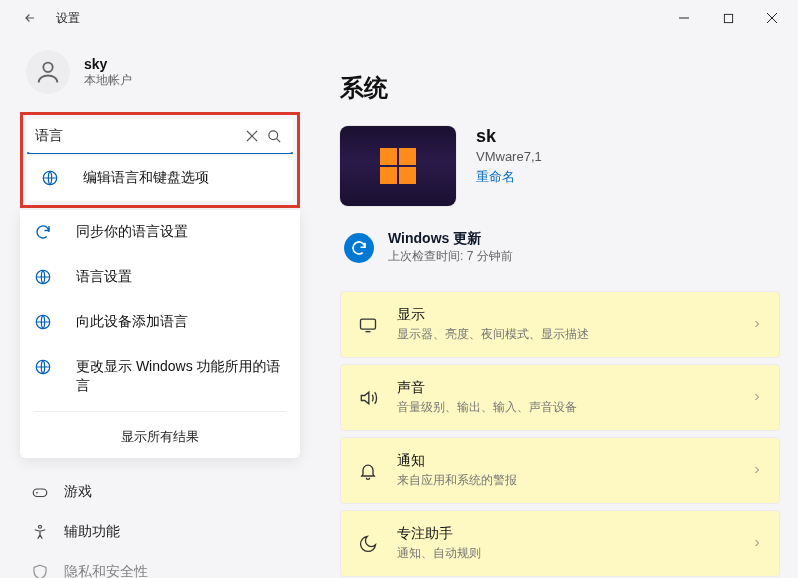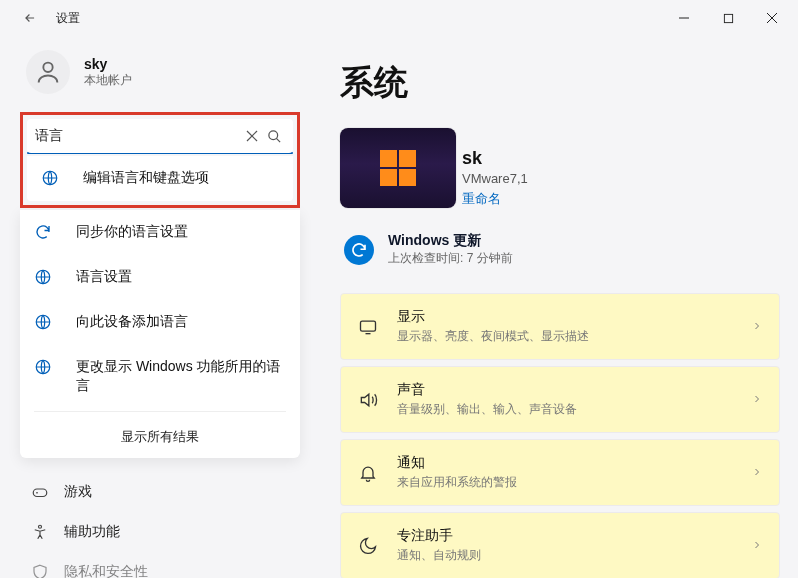--- a/index.html
+++ b/index.html
@@ -25,22 +25,22 @@
   .suggest { background:#fff; margin-top:2px; border-radius:0 0 4px 4px; }
   .sugitem { display:flex; align-items:flex-start; gap:22px; padding:12px 14px; cursor:default; }
   .sugicon { width:20px; height:20px; flex-shrink:0; margin-top:1px; color:#005fb8; }
   .sugtext { font-size:14px; color:#111; line-height:1.35; }
   .showall { text-align:center; padding:12px 0; font-size:13px; color:#222; }
   .navlist { margin-top: 14px; }
   .navitem { display:flex; align-items:center; gap:14px; padding: 10px 10px; border-radius:4px; margin-right:10px; }
   .navicon { width:20px; height:20px; display:flex; align-items:center; justify-content:center; color:#444; }
   .navtext { font-size:14px; color:#222; }
   .main { flex:1; padding: 12px 18px 0 30px; overflow:hidden; }
-  .pagetitle { font-size:34px; font-weight:600; color:#111; margin: 12px 0 22px 0; }
-  .sysinfo { display:flex; align-items:flex-end; gap:6px; margin-bottom: 24px; }
+  .pagetitle { font-size:24px; font-weight:600; color:#111; margin: 24px 0 22px 0; }
+  .sysinfo { display:flex; align-items:flex-start; gap:20px; margin-bottom: 24px; }
   .monitor { width:116px; height:80px; border-radius:8px; background: linear-gradient(180deg,#1a1030 0%,#2a1a4a 45%,#1a1030 100%); position:relative; overflow:hidden; box-shadow:0 0 0 1px rgba(0,0,0,0.05); }
   .monitor .win { position:absolute; top:22px; left:40px; width:36px; height:36px; display:grid; grid-template-columns:1fr 1fr; grid-template-rows:1fr 1fr; gap:2px; }
   .monitor .win div { background:#ff8c1a; }
   .sysname { font-size:18px; font-weight:600; color:#111; }
   .sysmodel { font-size:13px; color:#555; margin:2px 0 4px; }
   .rename { font-size:13px; color:#0067c0; cursor:pointer; }
   .update { display:flex; align-items:center; gap:14px; margin-bottom:26px; padding-left:4px; }
   .updicon { width:30px; height:30px; border-radius:50%; background:#0078d4; display:flex; align-items:center; justify-content:center; color:#fff; }
   .updtitle { font-size:14px; font-weight:600; color:#0f172a; }
   .updsub { font-size:12px; color:#666; }

